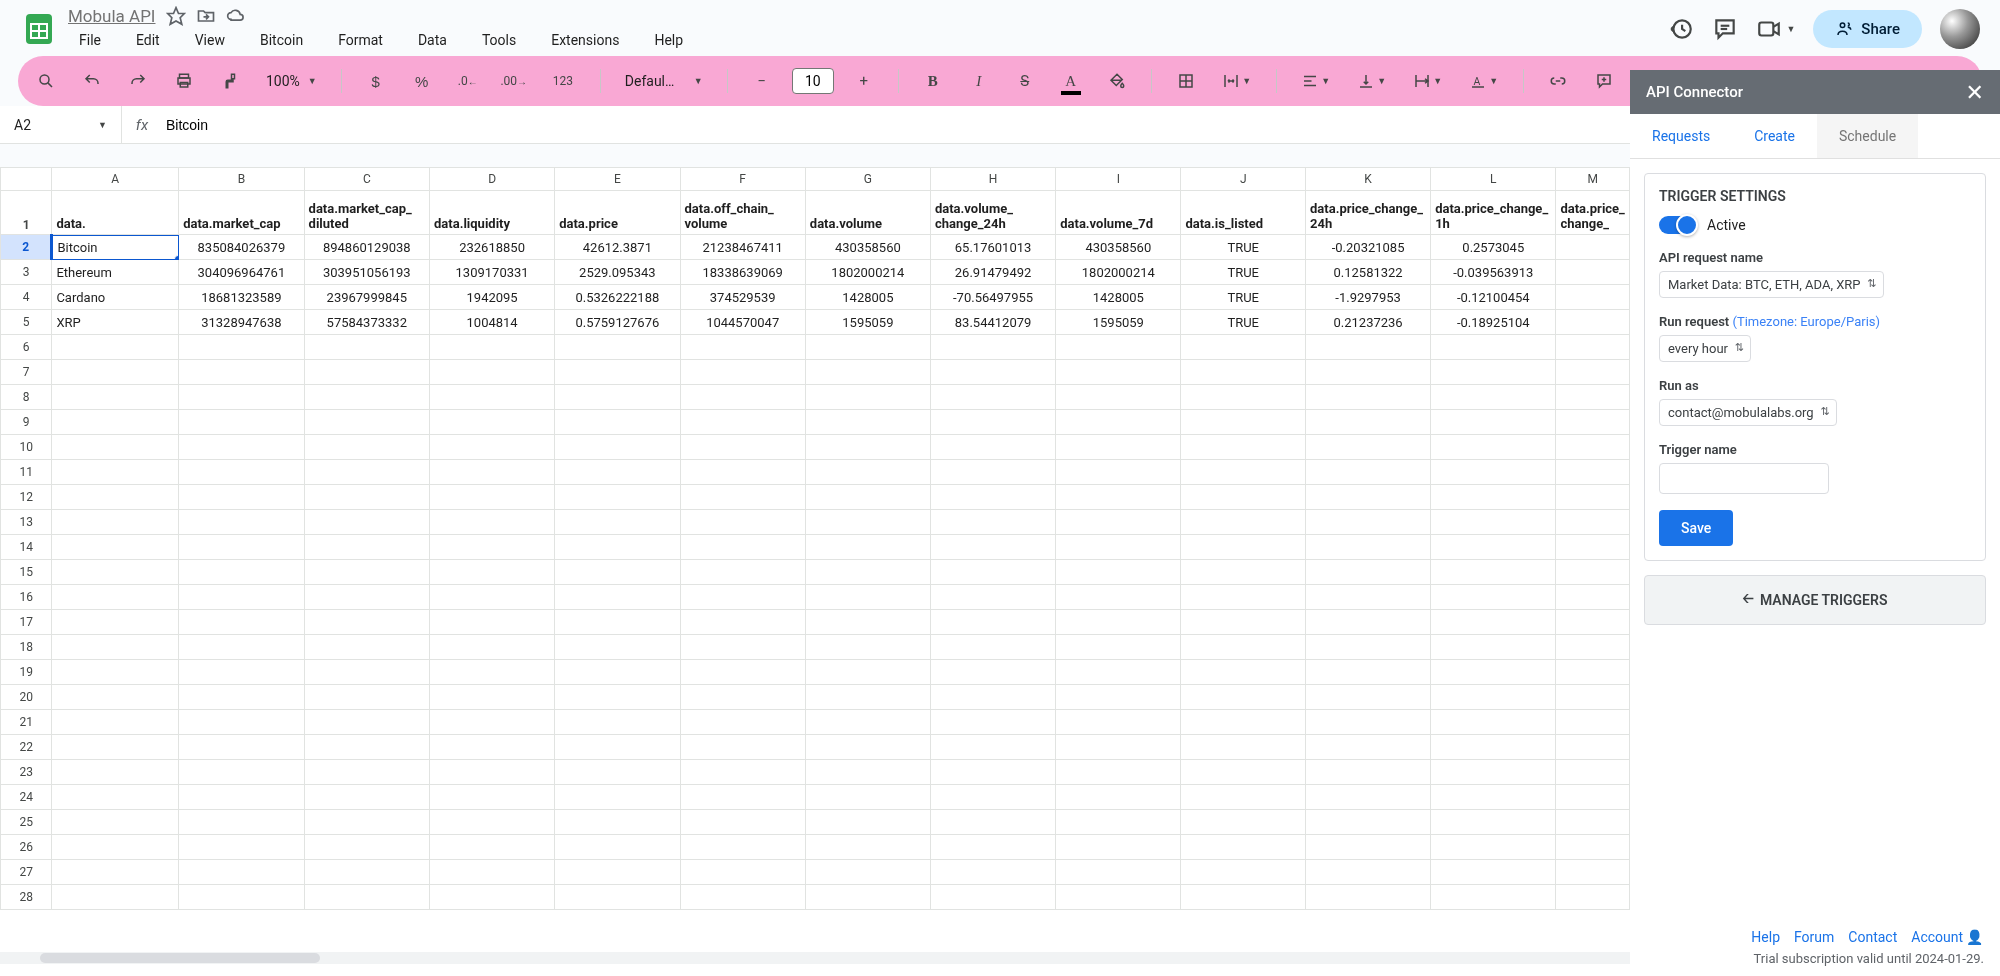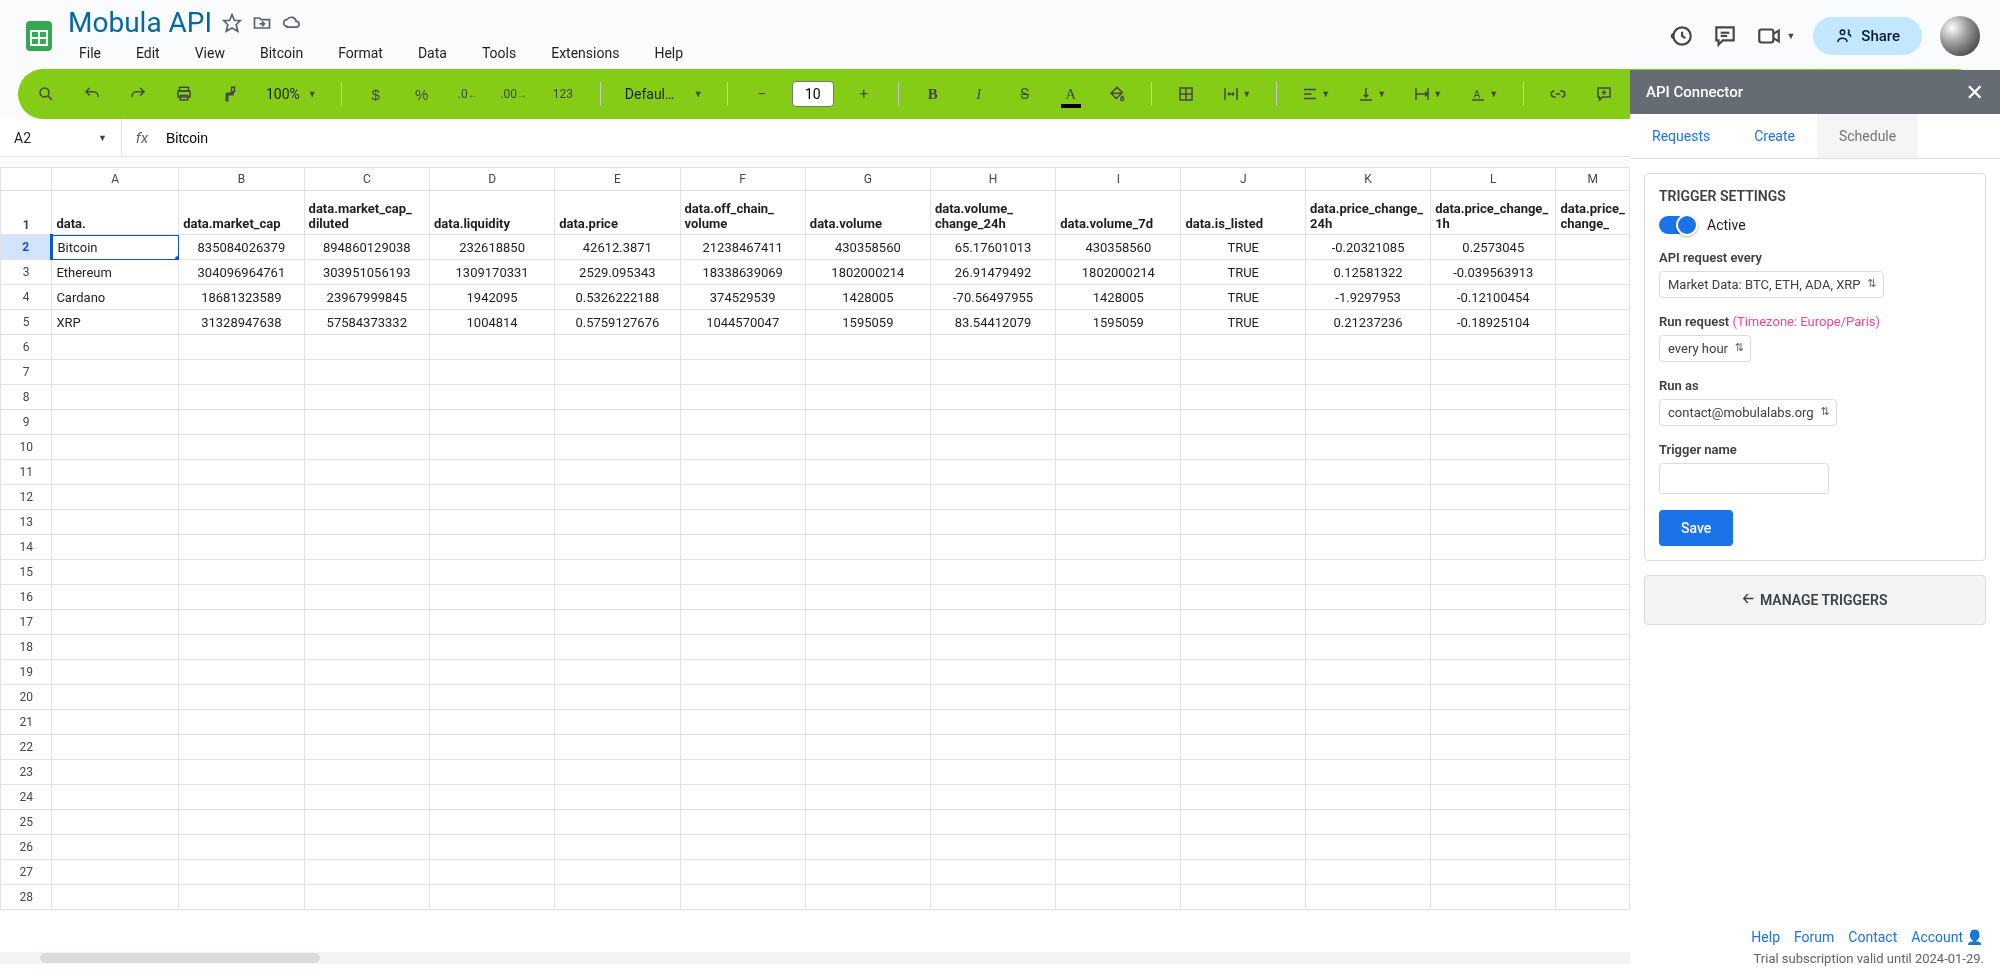--- a/index.html
+++ b/index.html
@@ -3,31 +3,31 @@
 <meta charset="utf-8">
 <style>
 * { margin:0; padding:0; box-sizing:border-box; font-family:"Google Sans",Roboto,Arial,sans-serif; }
 body { background:#f9fbfd; color:#1f1f1f; font-size:14px; overflow:hidden; width:2000px; height:976px; position:relative; }
 
 
 .header { display:flex; align-items:center; padding:6px 20px 2px 20px; gap:10px; }
 .logo { width:38px; height:38px; display:flex; align-items:center; justify-content:center; }
 .title-area { display:flex; flex-direction:column; gap:2px; }
 .title-row { display:flex; align-items:center; gap:10px; }
-.doc-title { font-size:28px; color:#0369a1; font-weight:400; }
+.doc-title { font-size:17px; color:#737373; font-weight:400;text-decoration:underline; }
 .title-icon { color:#5f6368; cursor:pointer; display:flex; }
 .menu-row { display:flex; gap:17px; padding-left:2px; }
 .menu-item { padding:4px 9px; font-size:14px; color:#1f1f1f; cursor:pointer; border-radius:4px; }
 .header-right { margin-left:auto; display:flex; align-items:center; gap:18px; }
 .hr-icon { color:#444746; cursor:pointer; display:flex; align-items:center; gap:2px; }
 .share-btn { background:#c2e7ff; color:#001d35; border:none; border-radius:30px; padding:10px 22px; font-size:15px; font-weight:500; display:flex; align-items:center; gap:8px; cursor:pointer; }
 .avatar { width:40px; height:40px; border-radius:50%; background:radial-gradient(circle at 30% 30%, #fff, #999 40%, #222); cursor:pointer; }
 
 
-.toolbar { margin:2px 18px 0 18px; background:#84cc16; border-radius:30px; padding:4px 12px; display:flex; align-items:center; gap:14px; height:50px; }
+.toolbar { margin:2px 18px 0 18px; background:#f9a8d4; border-radius:30px; padding:4px 12px; display:flex; align-items:center; gap:14px; height:50px; }
 .tb-btn { width:32px; height:32px; display:flex; align-items:center; justify-content:center; color:#444746; cursor:pointer; border-radius:4px; font-size:15px; }
 .tb-sep { width:1px; height:24px; background:#c7c7c7; margin:0 4px; }
 .zoom { font-size:14px; color:#1f1f1f; padding:0 6px; display:flex; align-items:center; gap:6px; cursor:pointer; }
 .font-size-box { border:1px solid #747775; border-radius:4px; width:42px; height:26px; text-align:center; font-size:14px; background:#fff; }
 .font-name { font-size:14px; padding:0 6px; display:flex; align-items:center; gap:6px; cursor:pointer; min-width:90px; }
 .text-color-btn { position:relative; }
 .text-color-underline { position:absolute; bottom:2px; left:6px; right:6px; height:4px; background:#000; }
 .caret { font-size:9px; margin-left:2px; color:#444746; }
 .collapse-btn { margin-left:auto; }
 
@@ -57,21 +57,21 @@
 .panel-header { background:#666c73; color:#fff; display:flex; align-items:center; padding:0 16px; height:44px; font-size:15px; font-weight:500; }
 .panel-close { margin-left:auto; cursor:pointer; font-size:22px; }
 .panel-tabs { display:flex; border-bottom:1px solid #e0e0e0; }
 .panel-tab { flex:0 0 auto; padding:14px 22px; font-size:14px; color:#1a73e8; cursor:pointer; }
 .panel-tab.active { color:#757575; background:#f5f5f5; }
 .panel-body { padding:14px; flex:1; overflow:auto; }
 .trigger-box { border:1px solid #dadce0; border-radius:4px; padding:14px; }
 .trigger-title { font-weight:600; font-size:14px; color:#3c4043; margin-bottom:12px; }
 .field-row { margin-bottom:16px; }
 .field-label { font-size:13px; font-weight:600; color:#3c4043; margin-bottom:6px; display:block; }
-.field-sub { font-weight:400; color:#ec4899; }
+.field-sub { font-weight:400; color:#3b82f6; }
 .toggle-wrap { display:flex; align-items:center; gap:10px; }
 .toggle { width:38px; height:18px; background:#1a73e8; border-radius:10px; position:relative; cursor:pointer; }
 .toggle-knob { position:absolute; right:-1px; top:-2px; width:22px; height:22px; background:#1a73e8; border-radius:50%; box-shadow:0 1px 3px rgba(0,0,0,.3); border:2px solid #fff; }
 .select-box { border:1px solid #dadce0; border-radius:4px; padding:5px 22px 5px 8px; font-size:13px; background:#fff; color:#3c4043; position:relative; display:inline-block; cursor:pointer; }
 .select-box::after { content:"⇅"; position:absolute; right:6px; top:5px; font-size:11px; color:#5f6368; }
 .text-input { border:1px solid #dadce0; border-radius:4px; padding:7px 8px; width:170px; font-size:13px; }
 .save-btn { background:#1a73e8; color:#fff; border:none; border-radius:4px; padding:10px 22px; font-size:14px; font-weight:500; cursor:pointer; }
 .manage-btn { width:100%; background:#f1f3f4; border:1px solid #dadce0; border-radius:4px; padding:12px; font-size:14px; font-weight:600; color:#3c4043; margin-top:14px; cursor:pointer; display:flex; align-items:center; justify-content:center; gap:6px; }
 .panel-footer { padding:10px 16px; font-size:13px; color:#5f6368; }
 .panel-links { display:flex; justify-content:flex-end; gap:14px; margin-bottom:6px; }
@@ -798,21 +798,21 @@
   <div class="panel-body">
     <div class="trigger-box">
       <div class="trigger-title">TRIGGER SETTINGS</div>
       <div class="field-row toggle-wrap">
         <div class="toggle">
             <div class="toggle-knob"></div>
           </div>
         <span>Active</span>
       </div>
       <div class="field-row">
-        <span class="field-label">API request every</span>
+        <span class="field-label">API request name</span>
         <div class="select-box">Market Data: BTC, ETH, ADA, XRP</div>
       </div>
       <div class="field-row">
         <span class="field-label"><span>Run request</span> <span class="field-sub">(Timezone: Europe/Paris)</span></span>
         <div class="select-box">every hour</div>
       </div>
       <div class="field-row">
         <span class="field-label">Run as</span>
         <div class="select-box">contact@mobulalabs.org</div>
       </div>

